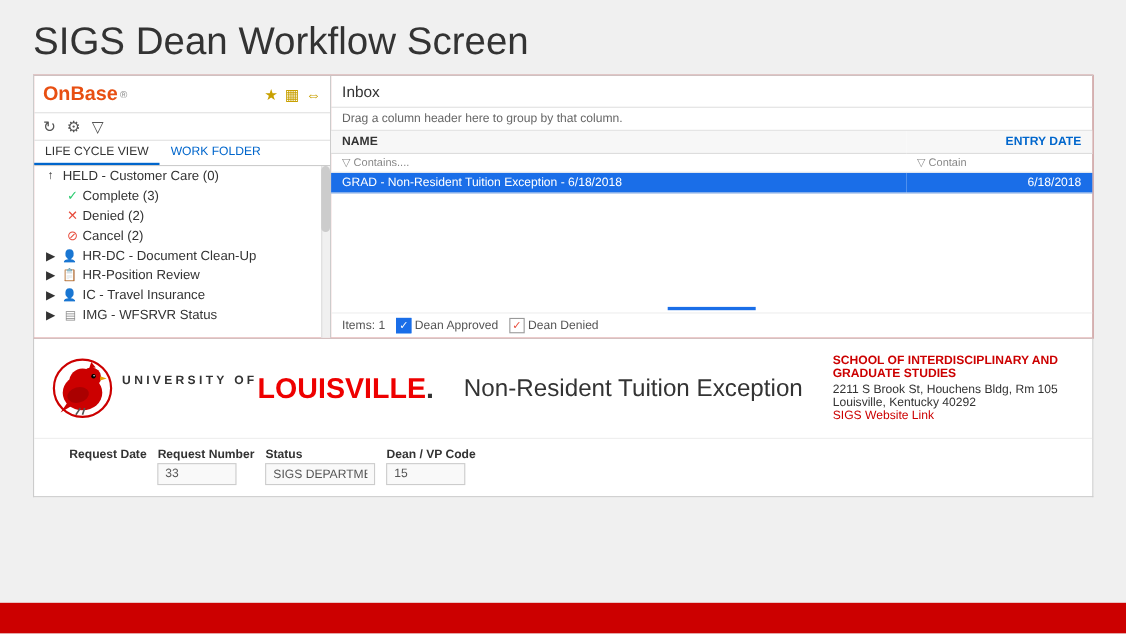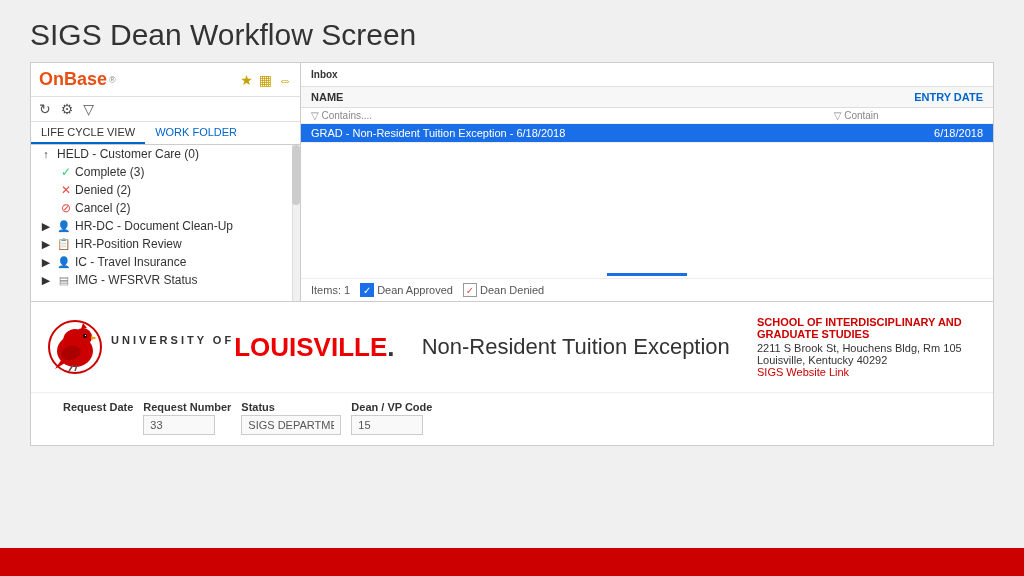--- a/index.html
+++ b/index.html
@@ -7,21 +7,21 @@
       background: #f0f0f0;
       font-family: Arial, sans-serif;
       width: 1024px;
       height: 576px;
       overflow: hidden;
       position: relative;
     }
 
     
     .page-title {
-      font-size: 30px;
+      font-size: 35px;
       font-weight: 300;
       color: #333;
       padding: 18px 30px 10px 30px;
     }
 
     
     .main-content {
       display: flex;
       flex-direction: column;
       padding: 0 30px;
@@ -158,22 +158,22 @@
     
     .inbox-panel {
       flex: 1;
       display: flex;
       flex-direction: column;
       background: #fff;
     }
 
     .inbox-header {
       padding: 6px 10px;
-      font-size: 10px;
-      font-weight: bold;
+      font-size: 14px;
+      font-weight: normal;
       color: #333;
       border-bottom: 1px solid #e0e0e0;
     }
 
     .inbox-drag-hint {
       padding: 4px 10px;
       font-size: 11px;
       color: #666;
       border-bottom: 1px solid #e0e0e0;
     }
@@ -463,20 +463,21 @@
         </div>
 
         <div style="position:absolute;right:0;top:0;width:8px;height:100%;background:#f0f0f0;border-left:1px solid #ddd;">
           <div class="scrollbar-handle"></div>
         </div>
       </div>
     </div>
 
     <div class="inbox-panel">
       <div class="inbox-header">Inbox</div>
+      <div class="inbox-drag-hint">Drag a column header here to group by that column.</div>
 
       <table class="inbox-table">
         <thead>
           <tr>
             <th>NAME</th>
             <th class="right">ENTRY DATE</th>
           </tr>
           <tr class="filter-row">
             <td>▽ Contains....</td>
             <td>▽ Contain</td>

